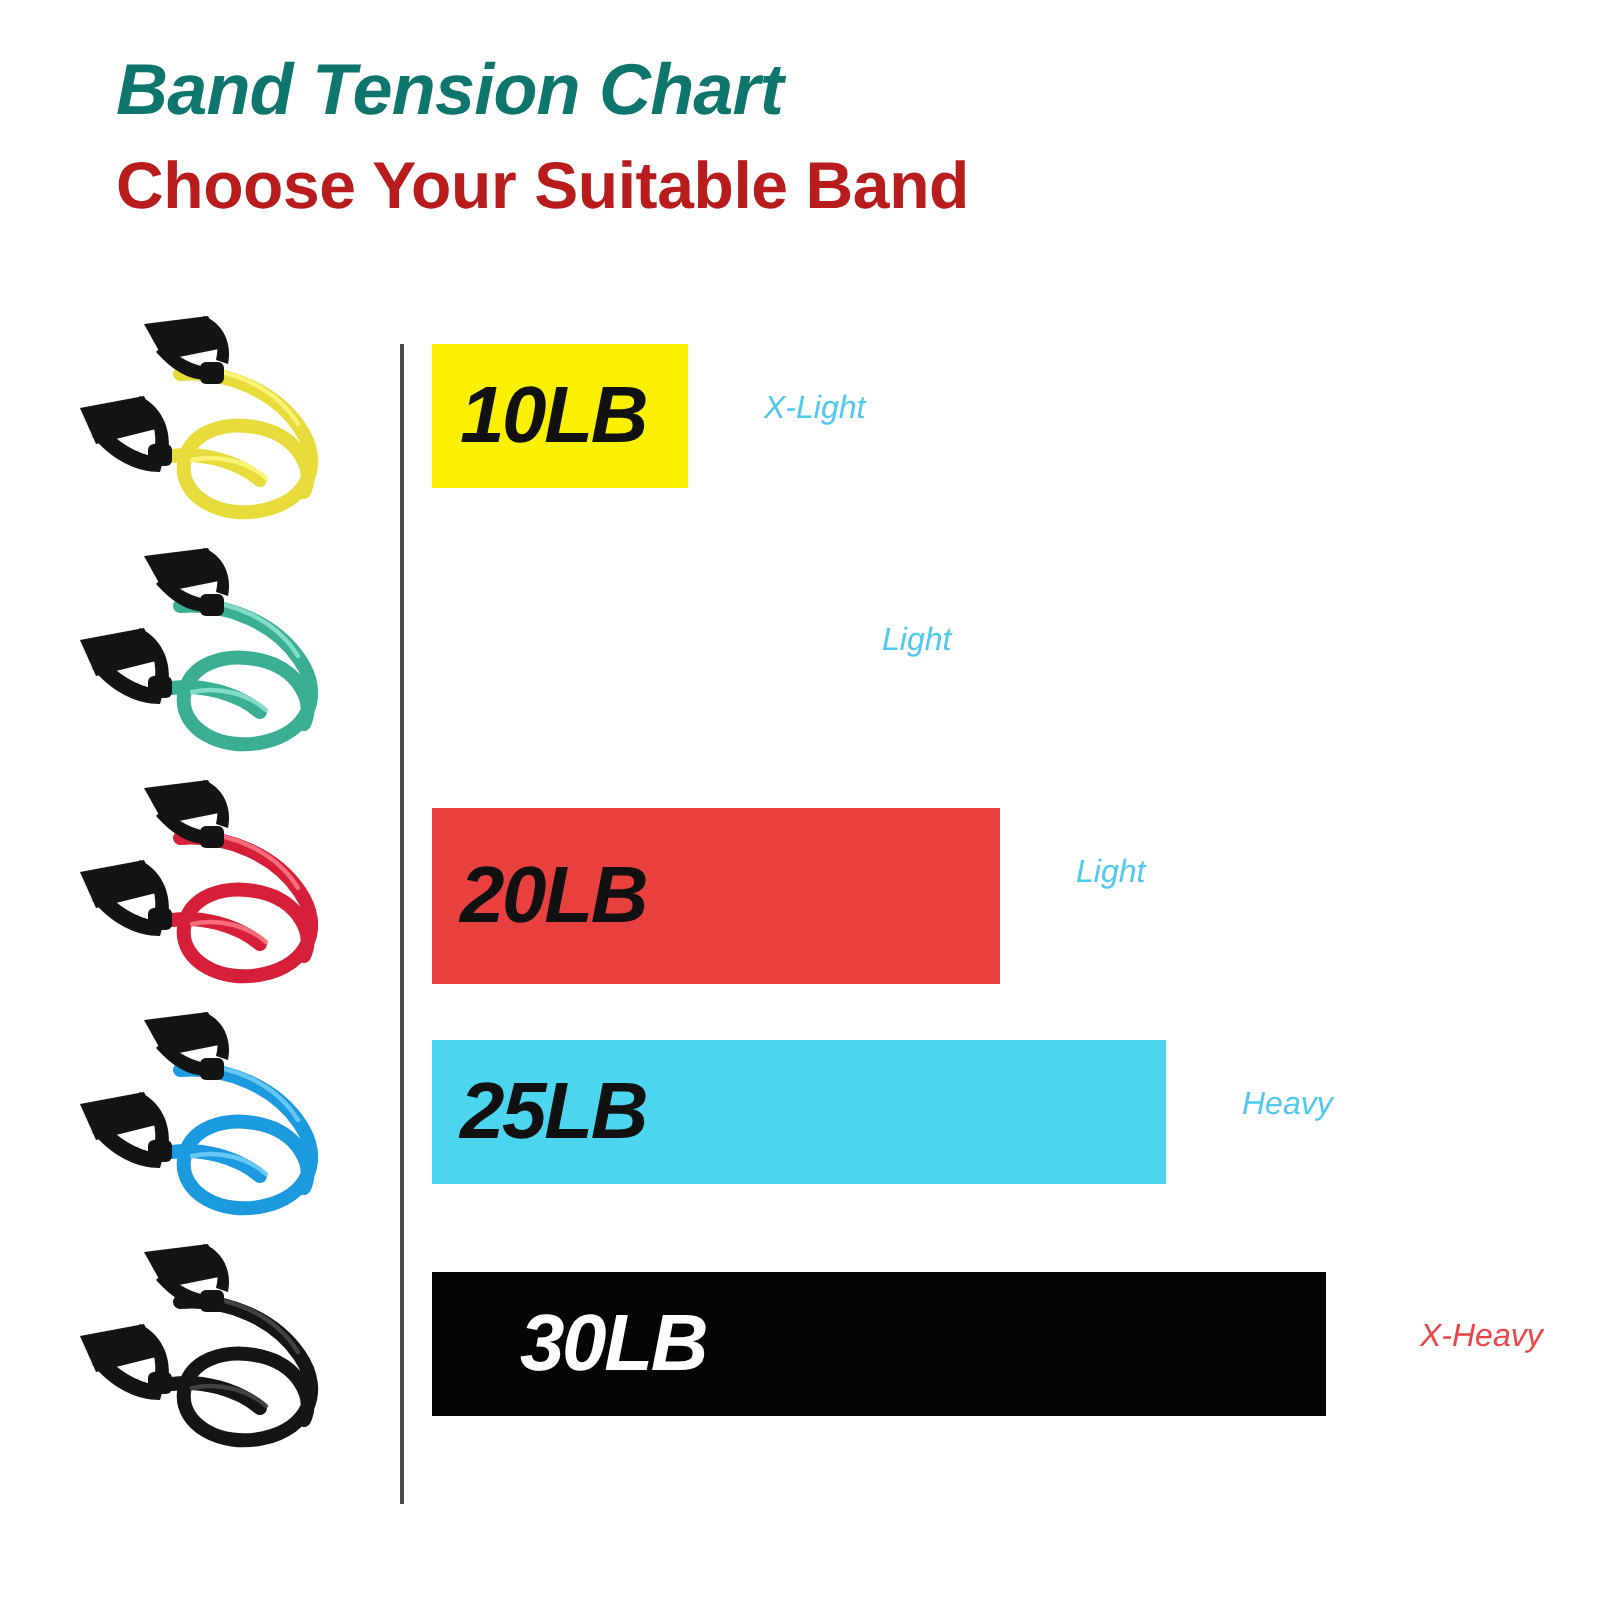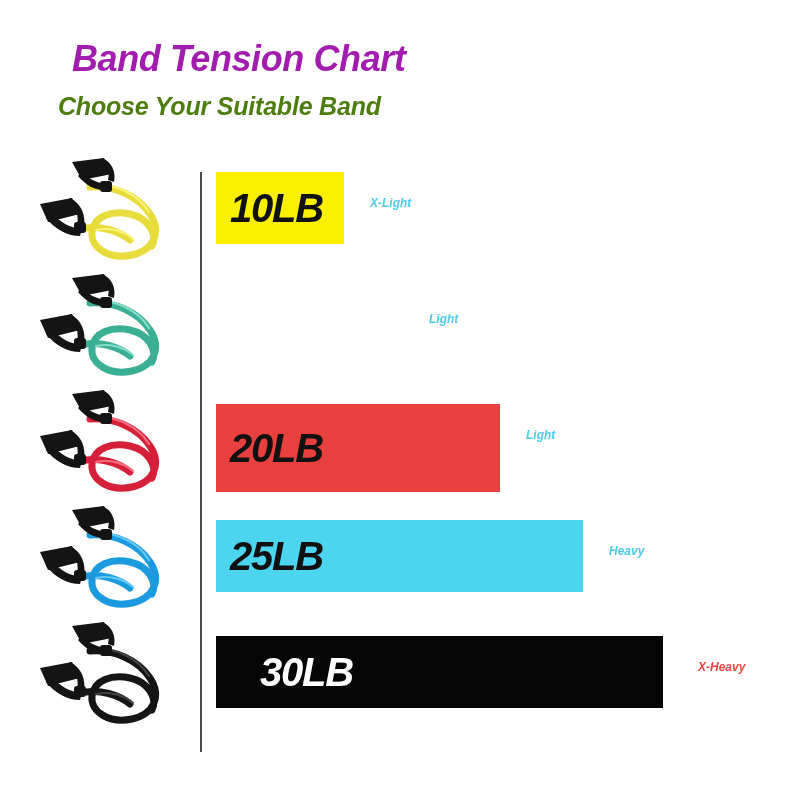--- a/index.html
+++ b/index.html
@@ -20,31 +20,30 @@
   .header {
     position: absolute;
     left: 58px;
     top: 26px;
     width: 700px;
   }
   .chart-title {
     font-size: 36px;
     font-weight: bold;
     font-style: italic;
-    color: #a21caf;
+    color: #0f766e;
     letter-spacing: -0.4px;
     line-height: 1.08;
-    margin: 14px;
+    margin: 0;
     white-space: nowrap;
   }
   .chart-subtitle {
-    font-size: 25px;
+    font-size: 33px;
     font-weight: bold;
-    font-style: italic;
-    color: #4d7c0f;
+    color: #b91c1c;
     letter-spacing: -0.2px;
     line-height: 1.1;
     margin: 10px 0 0 0;
     white-space: nowrap;
   }
 
   
   .plot {
     position: absolute;
     left: 0;
@@ -96,26 +95,27 @@
     font-weight: bold;
     font-style: italic;
     letter-spacing: -1.2px;
     line-height: 1;
     white-space: nowrap;
   }
 
   
   .cat-label {
     position: absolute;
-    font-size: 12px;
-    font-weight: bold;
+    font-size: 16px;
+    font-weight: normal;
     font-style: italic;
     color: #4FC9ED;
     white-space: nowrap;
     line-height: 1;
+    margin-left: 12px;
   }
 </style>
 </head>
 <body>
 
 <div class="header">
   <h1 class="chart-title">Band Tension Chart</h1>
   <h2 class="chart-subtitle">Choose Your Suitable Band</h2>
 </div>
 

